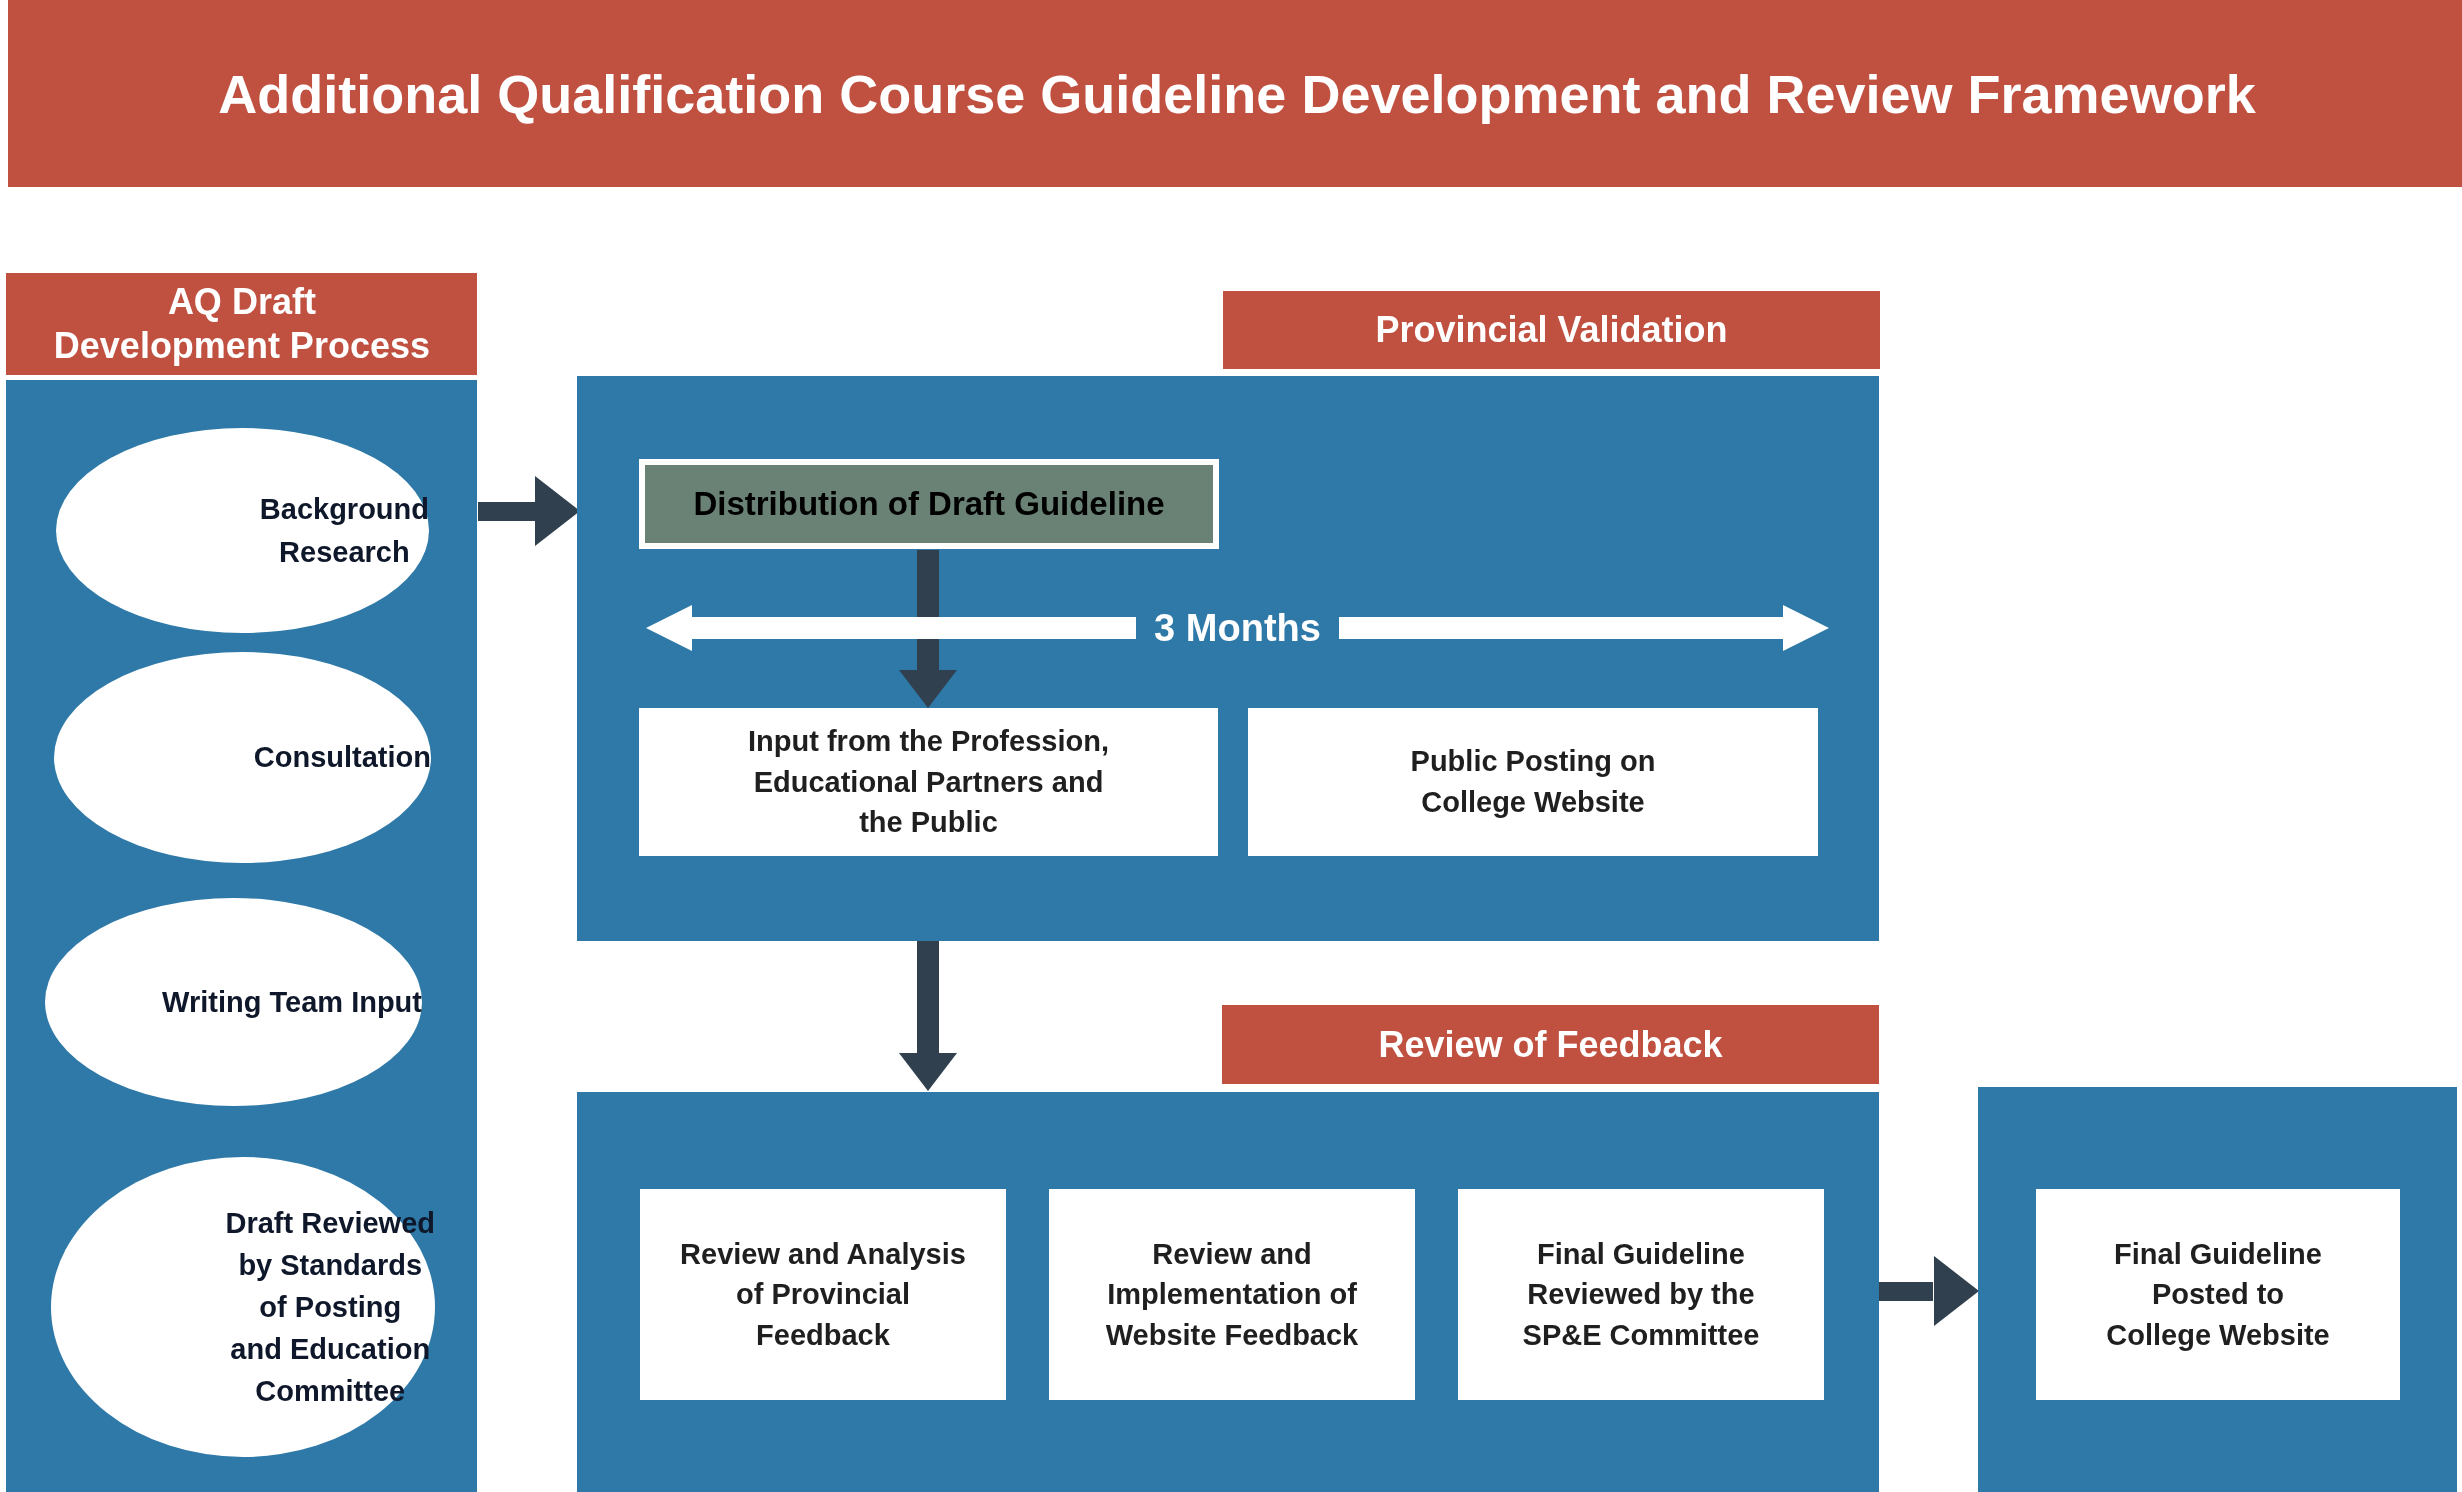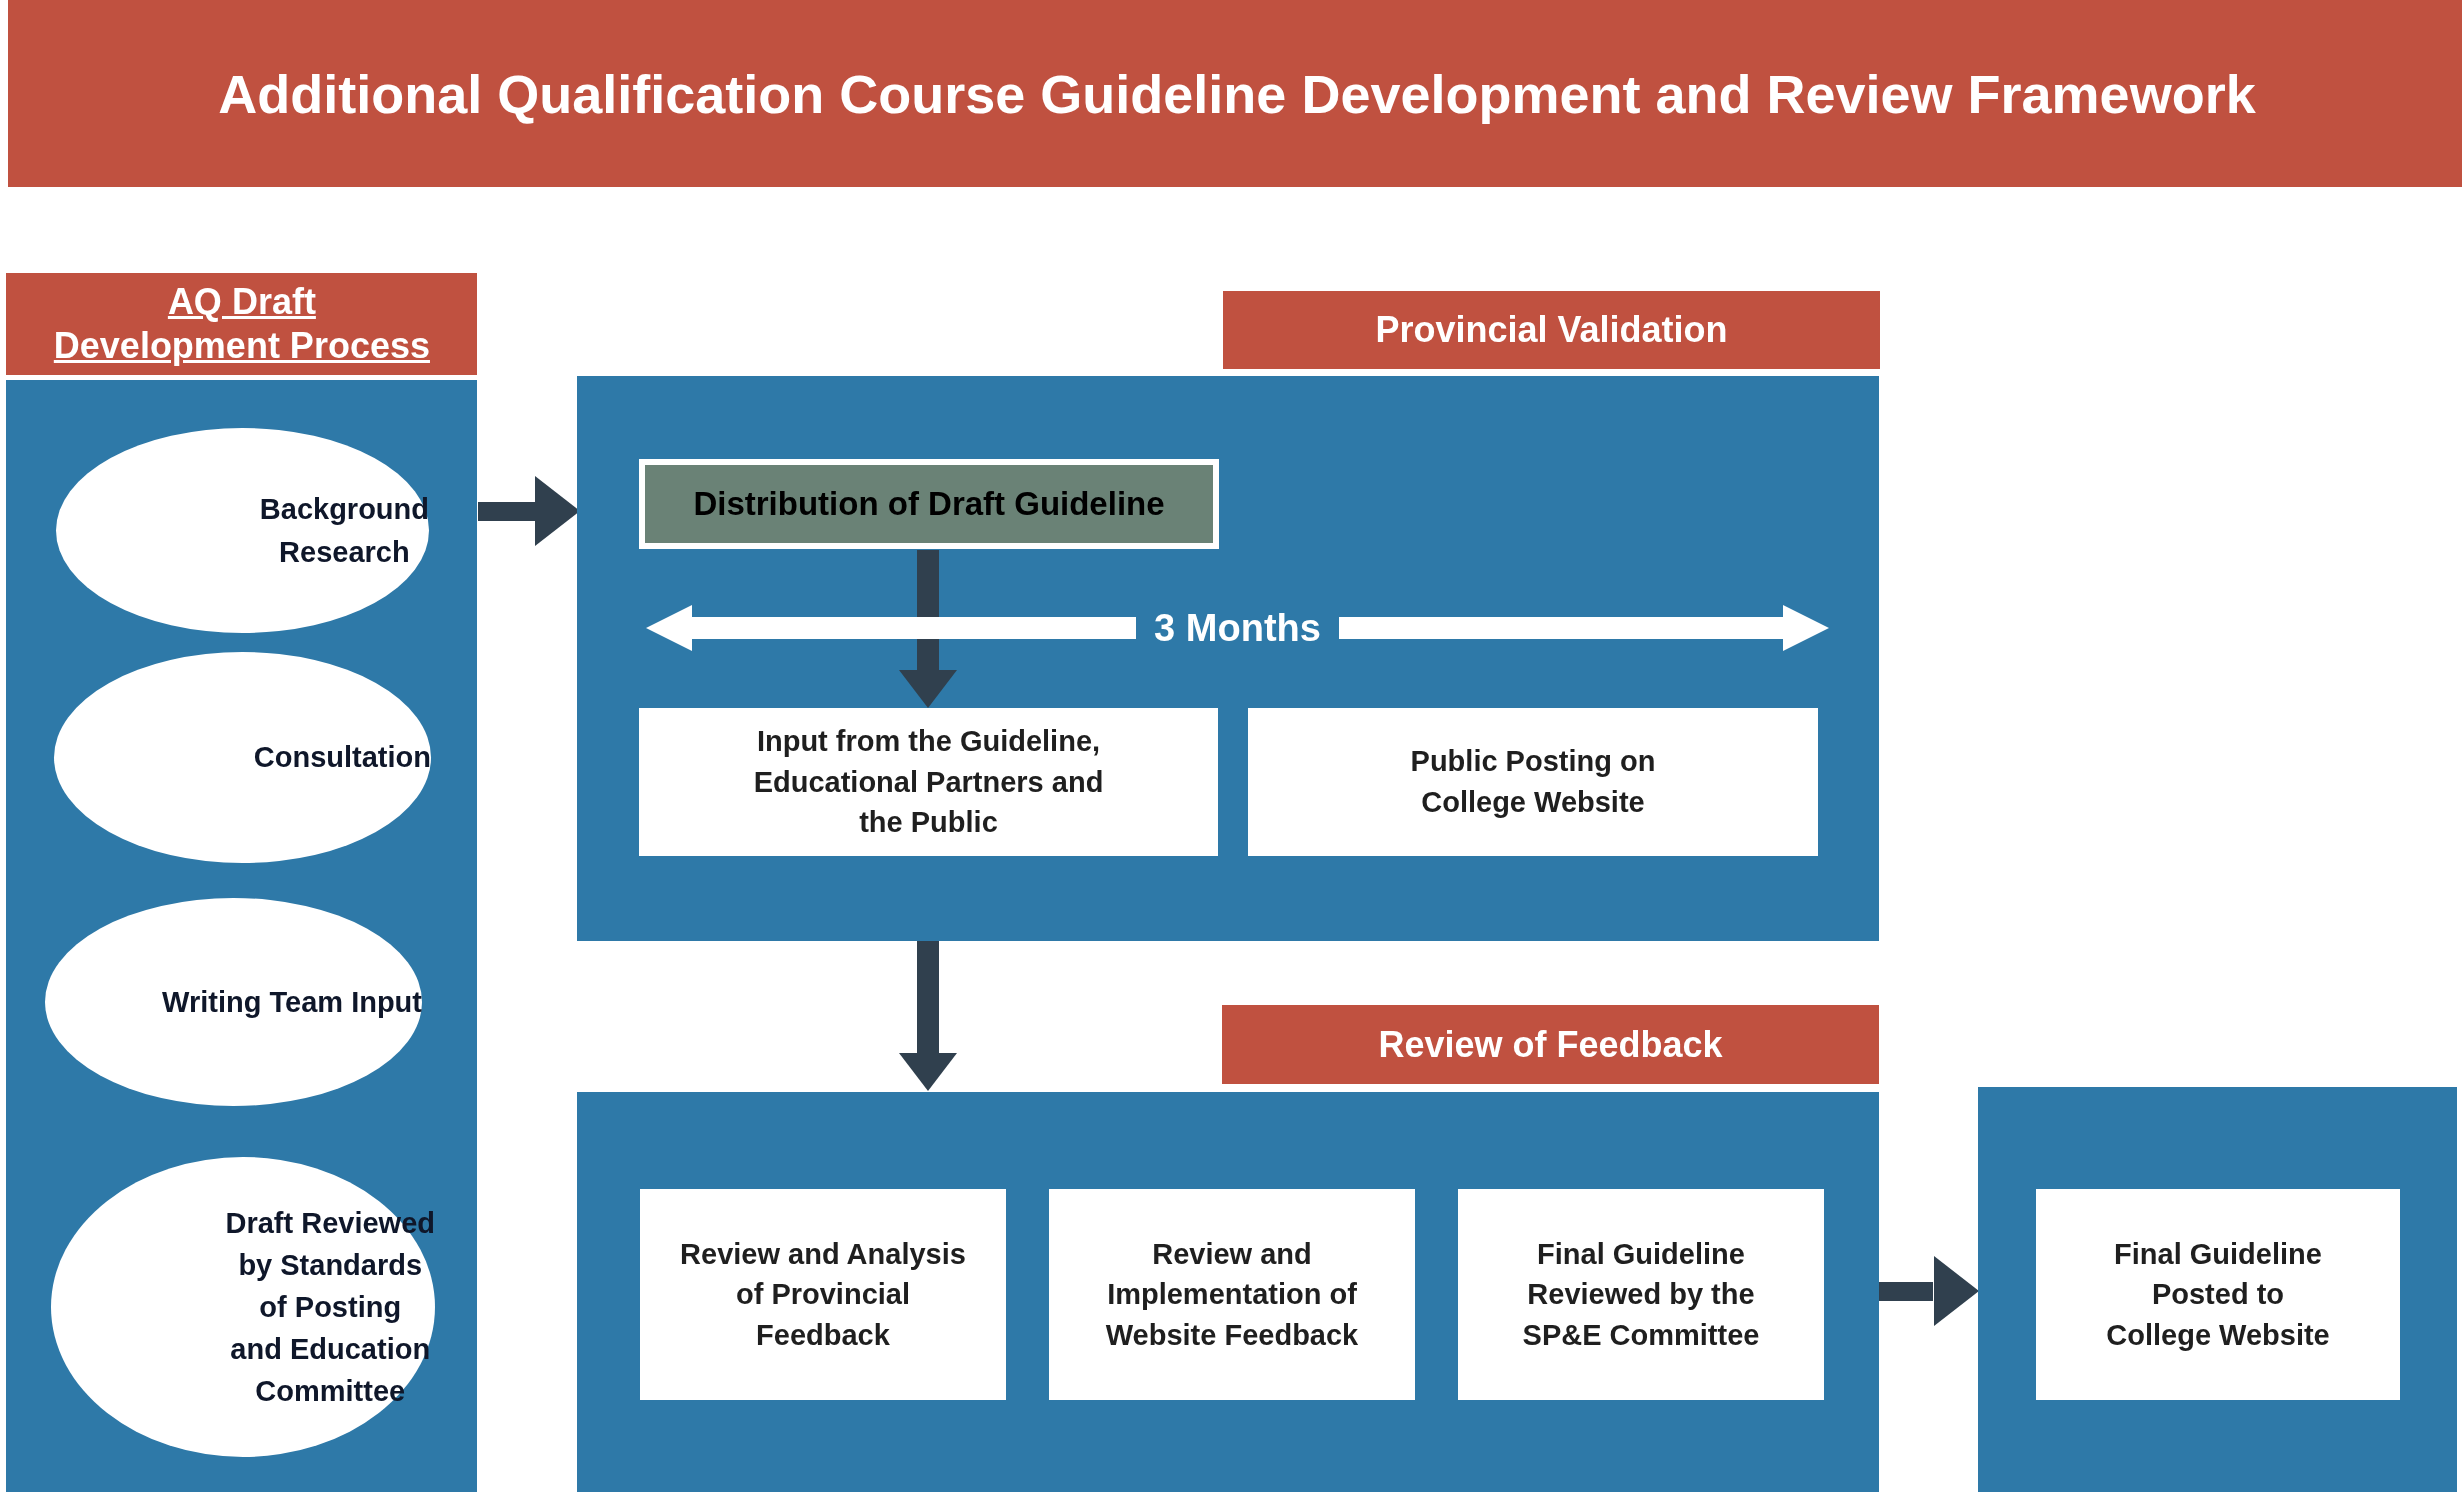--- a/index.html
+++ b/index.html
@@ -55,21 +55,21 @@
 </style>
 </head>
 <body>
 
 <div class="canvas">
 
   <div class="abs title-bar" style="left:0;top:0;width:2458px;height:187px;margin-left:8px;">
     <span>Additional Qualification Course Guideline Development and Review Framework</span>
   </div>
 
-  <div class="abs red-header" style="left:6.4px;top:273px;width:471px;height:102px;text-decoration:underline;">
+  <div class="abs red-header" style="left:6.4px;top:273px;width:471px;height:102px;">
     <span>AQ Draft
 Development Process</span>
   </div>
   <div class="abs blue-panel" style="left:6.4px;top:380px;width:471px;height:1112px;"></div>
 
   <div class="abs ellipse" style="left:56px;top:428px;width:373px;height:205px;">
     <span>Background
 Research</span>
   </div>
   <div class="abs ellipse" style="left:54px;top:652px;width:377px;height:211px;">
@@ -103,21 +103,21 @@
 
   <div class="abs months-arrow" style="left:646px;top:605px;width:1183px;height:46px;">
     <div class="tri-left-w"></div>
     <div class="bar"></div>
     <span class="label">3 Months</span>
     <div class="bar"></div>
     <div class="tri-right-w"></div>
   </div>
 
   <div class="abs white-card" style="left:639px;top:708px;width:579px;height:148px;">
-    <span>Input from the Guideline,
+    <span>Input from the Profession,
 Educational Partners and
 the Public</span>
   </div>
   <div class="abs white-card" style="left:1248px;top:708px;width:570px;height:148px;">
     <span>Public Posting on
 College Website</span>
   </div>
 
   <div class="abs dark" style="left:917px;top:941px;width:22px;height:114px;"></div>
   <div class="abs tri-down" style="left:899px;top:1053px;"></div>

